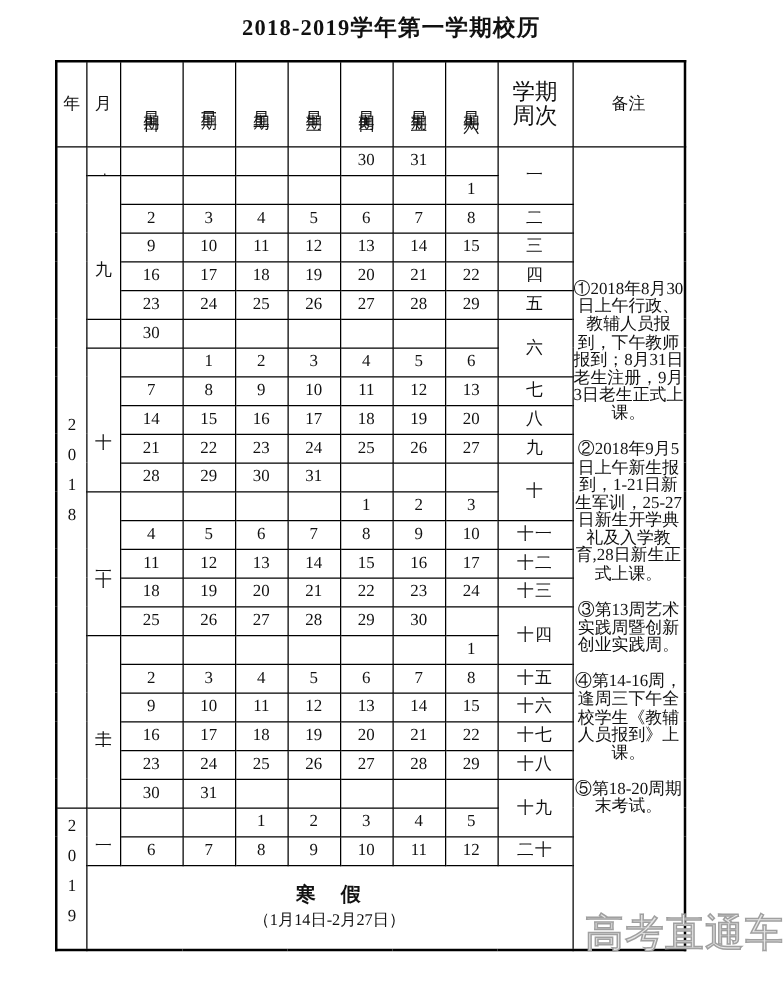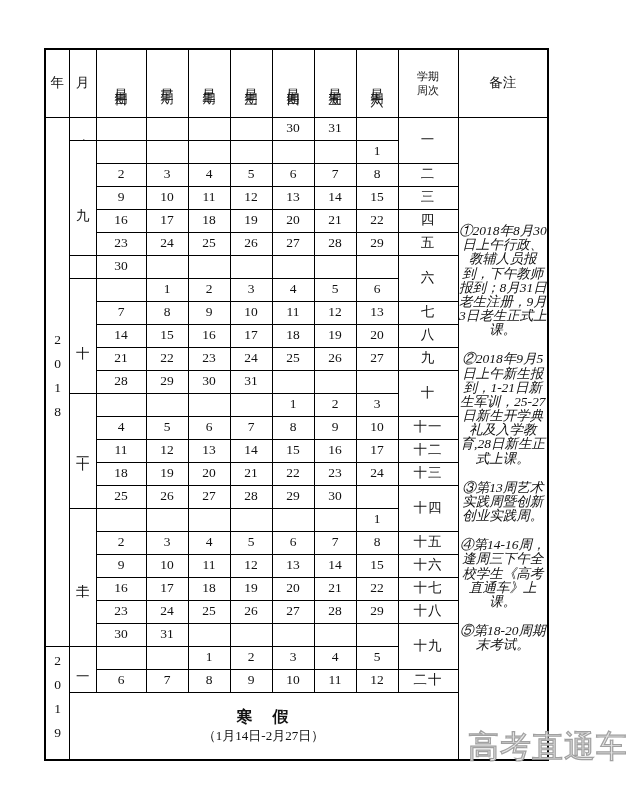--- a/index.html
+++ b/index.html
@@ -13,36 +13,37 @@
                   font-weight:normal;font-size:13.5px;line-height:1.05;overflow:hidden;}
   .cal thead tr{height:68px;}
   .cal tbody tr{height:23px;}
   .cal tbody tr.vac-row{height:68px;}
   .b{font-weight:bold;}
   .vt{writing-mode:vertical-rl;text-orientation:upright;display:inline-block;line-height:1;}
   .hd{letter-spacing:3px;font-size:13px;}
   .ys{letter-spacing:9px;font-size:13.5px;}
   .ms{letter-spacing:4px;font-size:13.5px;}
   .wk-cell{font-size:14px;letter-spacing:1px;}
-  .hdr2{white-space:pre-line;font-size:11px;}
+  .hdr2{white-space:pre-line;font-size:18px;}
   .day-cell{font-size:13.5px;}
   .notes-cell{vertical-align:top;text-align:left;font-size:12px;line-height:16.5px;
-              padding:110px 2px 0 4px;font-style:italic;}
+              padding:110px 2px 0 4px;}
   .notes-cell p{margin:15px 0 0 0;}
   .notes-cell p:first-child{margin-top:0;}
   .vac-title{font-size:16px;font-weight:bold;letter-spacing:2px;}
   .vac-dates{font-size:13px;margin-top:4px;}
   .watermark{position:absolute;left:468px;top:726px;font-size:31px;color:#e6e6e6;
              -webkit-text-stroke:1.2px #a0a0a0;letter-spacing:1px;white-space:nowrap;
              font-family:"Liberation Serif","DejaVu Serif",serif;}
 </style>
 </head>
 <body>
 
 <div class="page">
+  <div class="title">2018-2019学年第一学期校历</div>
 
   <table class="cal">
     <colgroup>
       <col style="width:24px">
         <col style="width:27px">
         <col style="width:50px">
       <col style="width:42px">
         <col style="width:42px">
         <col style="width:42px">
       <col style="width:42px">
@@ -76,21 +77,21 @@
           <td class="day-cell"></td>
           <td class="day-cell"></td>
           <td class="day-cell">30</td>
           <td class="day-cell">31</td>
           <td class="day-cell b"></td>
           <td class="wk-cell" rowspan="2">一</td>
           <td class="notes-cell" rowspan="26">
             <p>①2018年8月30日上午行政、教辅人员报到，下午教师报到；8月31日老生注册，9月3日老生正式上课。</p>
             <p>②2018年9月5日上午新生报到，1-21日新生军训，25-27日新生开学典礼及入学教育,28日新生正式上课。</p>
             <p>③第13周艺术实践周暨创新创业实践周。</p>
-            <p>④第14-16周，逢周三下午全校学生《高考直通车》上课。</p>
+            <p>④第14-16周，逢周三下午全校学生《教辅人员报到》上课。</p>
             <p>⑤第18-20周期末考试。</p>
           </td>
         </tr>
         <tr>
           <td rowspan="5"><span class="vt ms">九</span></td>
           <td class="day-cell b"></td>
           <td class="day-cell"></td>
           <td class="day-cell"></td>
           <td class="day-cell"></td>
           <td class="day-cell"></td>

